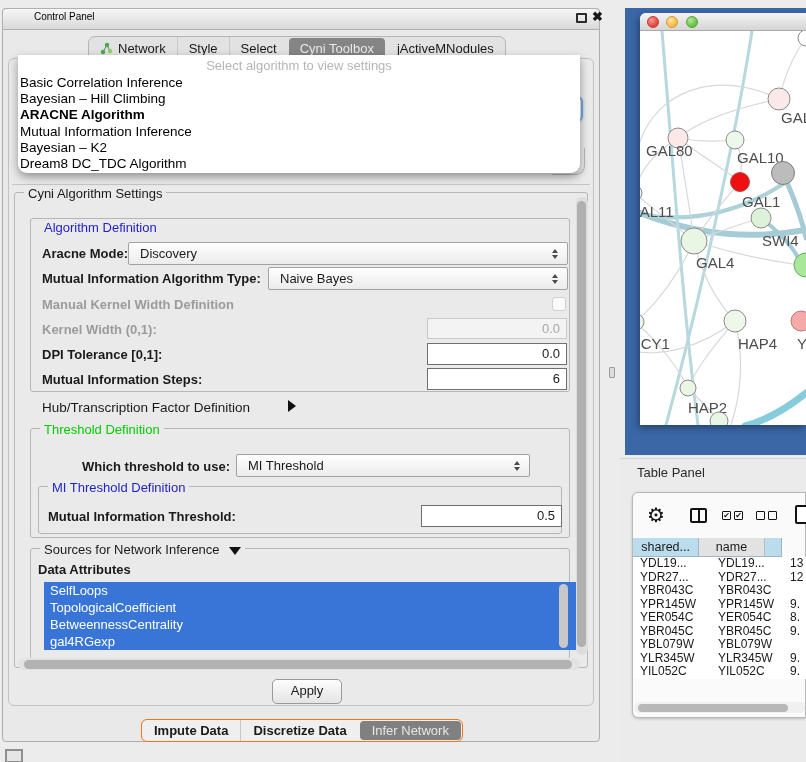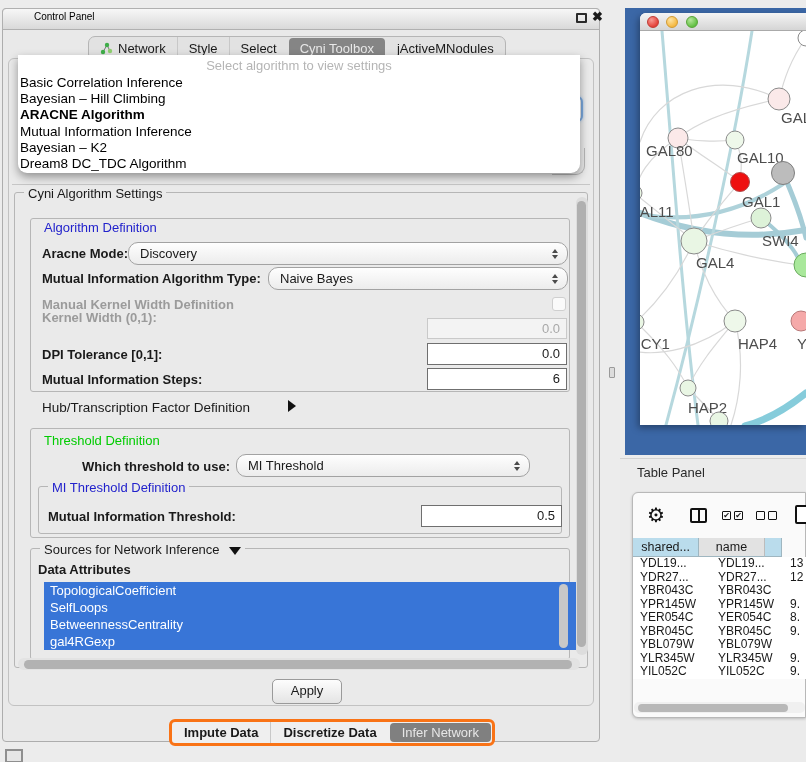--- a/index.html
+++ b/index.html
@@ -48,21 +48,21 @@
 
   
   .group{border:1px solid #b6b6b6;border-radius:3px;box-sizing:border-box;}
   .group-label{background:#eaeaea;padding:0 4px;font-size:13px;white-space:nowrap;}
   .blue{color:#2222cc;} .green{color:#00cc00;}
 
   .lbl{font-size:13px;font-weight:bold;white-space:nowrap;}
   .lbl.dis{color:#9b9b9b;}
 
   .combo{background:linear-gradient(#fefefe,#ececec);border:1px solid #a2a2a2;
-    border-radius:10px;box-sizing:border-box;display:flex;align-items:center;
+    border-radius:2px;box-sizing:border-box;display:flex;align-items:center;
     justify-content:space-between;padding:0 9px 0 11px;font-size:13px;}
   .spin{display:flex;flex-direction:column;align-items:center;}
   .spin .u{width:0;height:0;border-left:3.5px solid transparent;border-right:3.5px solid transparent;
     border-bottom:4.5px solid #4a4a4a;margin-bottom:2px;}
   .spin .d{width:0;height:0;border-left:3.5px solid transparent;border-right:3.5px solid transparent;
     border-top:4.5px solid #4a4a4a;}
 
   .field{border:1px solid #6f6f6f;background:#ffffff;box-sizing:border-box;
     font-size:13px;text-align:right;padding:2px 6px;}
   .field.dis{border:1px solid #c9c9c9;background:#f3f3f3;color:#a8a8a8;}
@@ -84,21 +84,21 @@
   
   #cyni-vtrack{left:576px;top:197px;width:12px;height:458px;background:#dddddd;border-radius:6px;}
   #cyni-vthumb{left:577px;top:201px;width:9px;height:446px;background:#b0b0b0;border-radius:5px;}
   #cyni-htrack{left:18px;top:658px;width:562px;height:12px;background:#e3e3e3;border-radius:6px;}
   #cyni-hthumb{left:24px;top:660px;width:548px;height:9px;background:#b2b2b2;border-radius:5px;}
 
   #apply-btn{left:272px;top:679px;width:68px;height:23px;border:1px solid #9a9a9a;border-radius:5px;
     background:linear-gradient(#fdfdfd,#e4e4e4);font-size:13px;text-align:center;line-height:22px;}
 
   #bottom-tabs{left:141px;top:719px;height:21px;display:flex;background:#efefef;
-    border:3px solid #f97316;border-radius:6px;overflow:hidden;margin-left:28px;}
+    border:1px solid #f97316;border-radius:6px;overflow:hidden;}
   .btab{display:flex;align-items:center;padding:0 12px;font-size:13px;font-weight:bold;
     border-left:1px solid #c8c8c8;white-space:nowrap;}
   .btab:first-child{border-left:none;}
   .btab.sel{background:#808080;color:#e6e6e6;border-left:none;border-radius:4px;margin:1px;font-weight:normal;}
 
   #mini-icon{left:5px;top:749px;width:18px;height:14px;border:2px solid #8f8f8f;
     background:#e6e6e6;box-sizing:border-box;}
   #splitter-grip{left:609px;top:367px;width:6px;height:11px;border:1px solid #9a9a9a;
     background:#dcdcdc;border-radius:1px;box-sizing:border-box;}
 
@@ -216,34 +216,34 @@
     <span>Naive Bayes</span>
     <span class="spin">
         <span class="u"></span>
         <span class="d"></span>
       </span>
   </div>
 
   <div class="abs lbl dis" style="left:42px;top:297px;">Manual Kernel Width Definition</div>
   <div class="abs checkbox" style="left:552px;top:297px;"></div>
 
-  <div class="abs lbl dis" style="left:42px;top:310px;">Kernel Width (0,1):</div>
+  <div class="abs lbl dis" style="left:42px;top:322px;">Kernel Width (0,1):</div>
   <div class="abs field dis" style="left:427px;top:318px;width:140px;height:21px;">0.0</div>
 
   <div class="abs lbl" style="left:42px;top:347px;">DPI Tolerance [0,1]:</div>
   <div class="abs field" style="left:427px;top:343px;width:140px;height:22px;">0.0</div>
 
   <div class="abs lbl" style="left:42px;top:372px;">Mutual Information Steps:</div>
   <div class="abs field" style="left:427px;top:368px;width:140px;height:22px;">6</div>
 
   <span class="abs" style="left:42px;top:400px;font-size:13.5px;">Hub/Transcription Factor Definition</span>
   <span class="abs tri-right" style="left:288px;top:400px;"></span>
 
   <div class="abs group" style="left:30px;top:428px;width:540px;height:110px;"></div>
-  <div class="abs group-label green" style="left:40px;top:422px;margin-top:11px;">Threshold Definition</div>
+  <div class="abs group-label green" style="left:40px;top:422px;">Threshold Definition</div>
 
   <div class="abs lbl" style="left:82px;top:459px;">Which threshold to use:</div>
   <div class="abs combo" style="left:236px;top:454px;width:294px;height:23px;">
     <span>MI Threshold</span>
     <span class="spin">
         <span class="u"></span>
         <span class="d"></span>
       </span>
   </div>
 
@@ -252,22 +252,22 @@
   <div class="abs lbl" style="left:48px;top:509px;">Mutual Information Threshold:</div>
   <div class="abs field" style="left:421px;top:505px;width:141px;height:22px;">0.5</div>
 
   <div class="abs group" style="left:30px;top:548px;width:540px;height:112px;"></div>
   <div class="abs group-label" style="left:40px;top:542px;">
     <span>Sources for Network Inference</span>
     <span class="tri-down" style="margin-left:6px;position:relative;top:1px;"></span>
   </div>
   <div class="abs lbl" style="left:38px;top:562px;">Data Attributes</div>
   <div class="abs" id="attr-list">
+      <div class="attr-item">SelfLoops</div>
       <div class="attr-item">TopologicalCoefficient</div>
-      <div class="attr-item">SelfLoops</div>
       <div class="attr-item">BetweennessCentrality</div>
       <div class="attr-item">gal4RGexp</div>
     </div>
   <div class="abs" id="attr-vscroll"></div>
 
   <div class="abs" id="cyni-htrack"></div>
   <div class="abs" id="cyni-hthumb"></div>
 
   <div class="abs" id="apply-btn">Apply</div>
 

